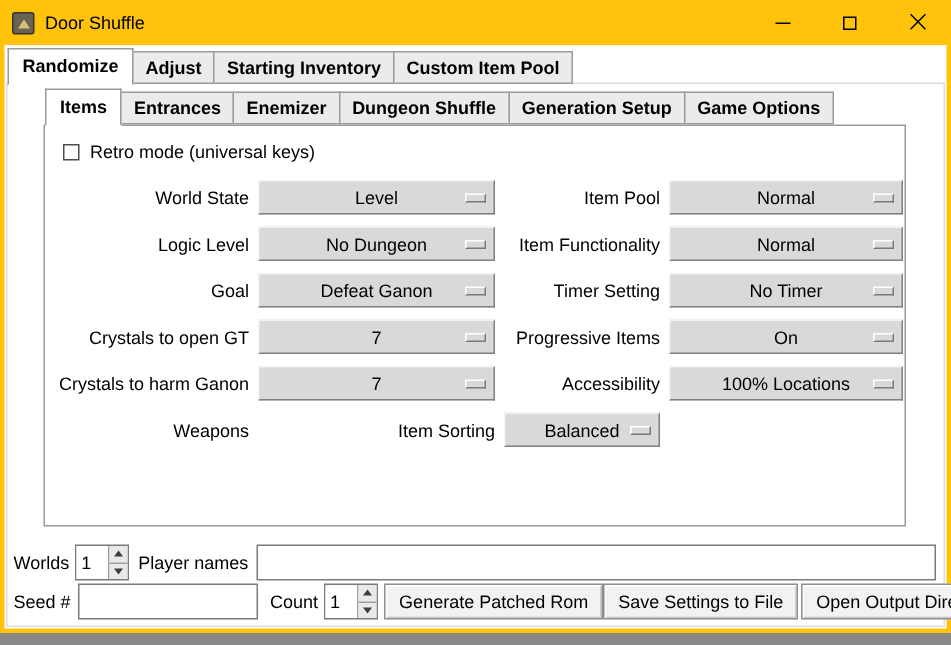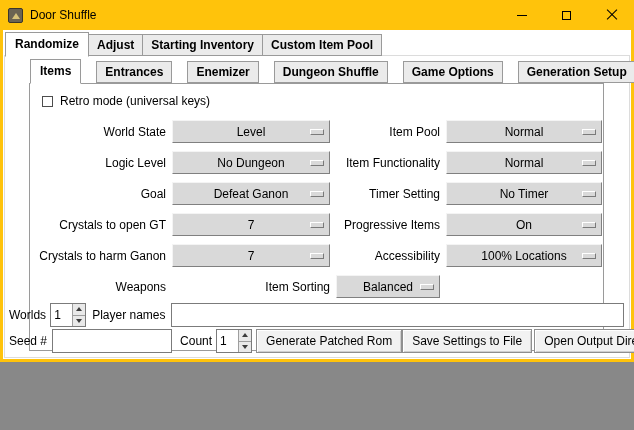--- a/index.html
+++ b/index.html
@@ -1,19 +1,19 @@
 <!DOCTYPE html>
 <html><head>
 <meta charset="utf-8">
 <style>
   * { margin:0; padding:0; box-sizing:border-box; }
   html,body { width:634px; height:430px; overflow:hidden; }
   body { font-family:"Liberation Sans","DejaVu Sans",sans-serif; font-size:12px; color:#000; background:#888; }
 
-  .window { position:relative; width:634px; height:362px; background:#ffc30b; }
+  .window { position:relative; width:634px; height:422px; background:#ffc30b; }
 
   
   .titlebar { height:30px; display:flex; align-items:center; }
   .app-icon { width:15px; height:15px; margin:0 7px 0 8px; background:#6b6352; border:1px solid #3b362c; border-radius:2px; position:relative; }
   .app-icon::after { content:""; position:absolute; left:3px; top:4px; width:0; height:0;
     border-left:4px solid transparent; border-right:4px solid transparent; border-bottom:6px solid #d8c27a; }
   .title-text { font-size:12px; }
   .win-controls { margin-left:auto; display:flex; height:30px; }
   .win-btn { width:45px; display:flex; align-items:center; justify-content:center; cursor:pointer; }
   .glyph-min { width:10px; height:1px; background:#000; }
@@ -28,21 +28,21 @@
 
   
   .tabrow { display:flex; align-items:flex-end; position:relative; z-index:5; }
   .outer-tabs { margin:2px 0 0 2px; }
   .tab { padding:3px 8px; background:#ebebeb; border:1px solid #9a9a9a; margin-right:-1px; position:relative; white-space:nowrap; cursor:default;font-weight:bold; }
   .tab.selected { background:#fff; border-bottom-color:#fff; margin-bottom:-1px; padding:4px 9px 5px; z-index:6; }
 
   .outer-pane { position:absolute; left:1px; right:1px; top:25px; bottom:1px; border:1px solid #dcdcdc; background:#fff; }
 
   .inner-notebook { position:absolute; top:3px; left:24px; right:25px; }
-  .inner-tabs { margin-left:1px;gap:16px; }
+  .inner-tabs { margin-left:1px; }
   .inner-pane { border:1px solid #9a9a9a; height:268px; background:#fff; position:relative; }
 
   
   .check-row { display:flex; align-items:center; gap:7px; margin-left:12px; height:16px; cursor:default; }
   .check-row.first { margin-top:9px; }
   .check-row.second { margin-top:10px; }
   .checkbox { width:11px; height:11px; background:#fff; border:1px solid #4d4d4d; flex:0 0 auto; }
 
   
   .opt-grid { display:grid; grid-template-columns:128px 158px 104px 156px; column-gap:6px; row-gap:8px;
@@ -109,22 +109,22 @@
     </div>
 
     <div class="outer-pane">
 
       <div class="inner-notebook">
         <div class="tabrow inner-tabs">
           <div class="tab selected">Items</div>
           <div class="tab">Entrances</div>
           <div class="tab">Enemizer</div>
           <div class="tab">Dungeon Shuffle</div>
+          <div class="tab">Generation Setup</div>
           <div class="tab">Game Options</div>
-          <div class="tab">Generation Setup</div>
         </div>
 
         <div class="inner-pane">
 
           <div class="check-row first">
             <span class="checkbox"></span>
             <span>Retro mode (universal keys)</span>
           </div>
 
           <div class="opt-grid">

